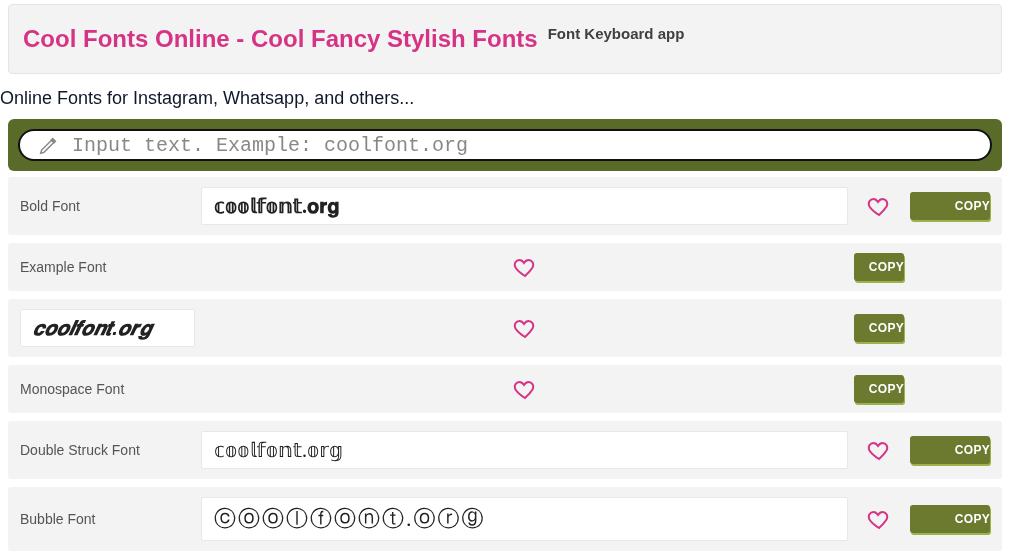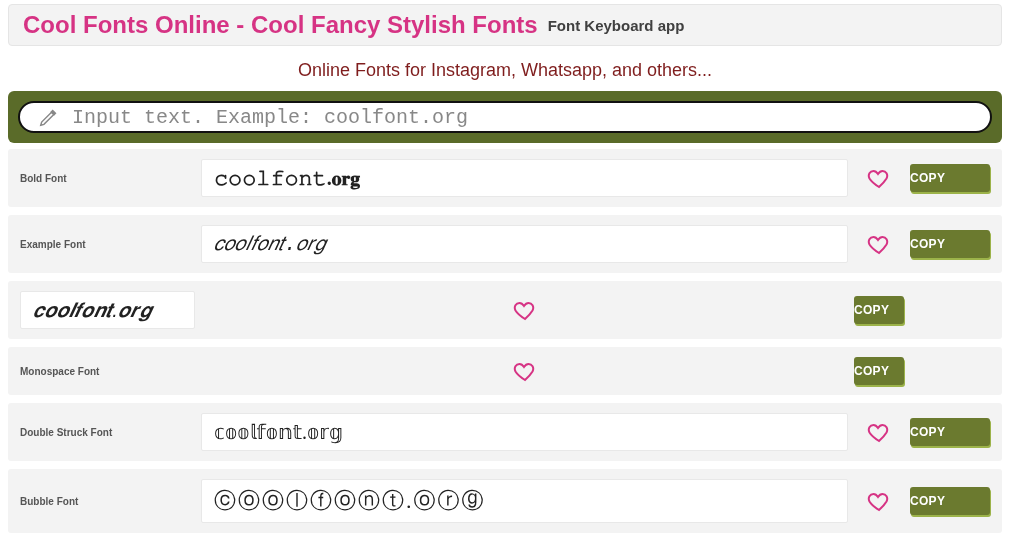--- a/index.html
+++ b/index.html
@@ -7,39 +7,39 @@
       font-family: -apple-system, BlinkMacSystemFont, "Segoe UI", Arial, sans-serif;
       background: #ffffff;
       width: 1010px;
       color: #444;
     }
     .header-bar {
       background: #f3f3f3;
       border: 1px solid #e5e5e5;
       border-radius: 4px;
       margin: 4px 8px 0 8px;
-      padding: 6px 14px;
-      display: flex;
-      align-items: center;
+      padding: 20px 14px;
+      display: flex;
+      align-items: flex-start;
       gap: 10px;
     }
     .title-main {
       color: #d63384;
       font-size: 24px;
       font-weight: 600;
     }
     .title-sub {
       color: #404040;
       font-size: 15px;
       font-weight: 600;
     }
     .tagline {
-      text-align: center;
+      text-align: left;
       font-size: 18px;
-      color: #7f1d1d;
+      color: #0f172a;
       padding: 14px 0 10px;
     }
     .input-wrap {
       background: #5a6b29;
       border-radius: 6px;
       margin: 0 8px 6px 8px;
       padding: 10px;
     }
     .input-inner {
       background: #fff;
@@ -76,40 +76,39 @@
       background: #f3f3f3;
       border-radius: 3px;
       margin-bottom: 8px;
       display: grid;
       grid-template-columns: 175px 1fr 50px 80px;
       align-items: center;
       padding: 10px 12px 10px 12px;
       gap: 6px;
     }
     .font-label {
-      font-size: 10px;
+      font-size: 14px;
       color: #555;
-      font-weight: bold;
     }
     .font-output {
       background: #fff;
       border: 1px solid #e8e8e8;
       border-radius: 2px;
       font-size: 20px;
       color: #222;
       padding: 6px 12px;
       min-height: 38px;
       display: flex;
       align-items: center;
       overflow: hidden;
       white-space: nowrap;
     }
     .f-bold { font-weight: 700; font-family: Georgia, 'Times New Roman', serif; }
     .f-italic { font-style: italic; font-family: 'Courier New', monospace; }
-    .f-bolditalic { font-weight: 400; font-style: italic; font-family: Arial, sans-serif; text-align: right; }
+    .f-bolditalic { font-weight: 700; font-style: italic; font-family: Arial, sans-serif; text-align: right; }
     .f-mono { font-family: 'Courier New', monospace; }
     .f-doublestruck { font-family: serif; }
     .f-bubble { font-family: serif; letter-spacing: 2px; font-size: 22px; }
     .heart-btn {
       display: flex;
       justify-content: center;
       align-items: center;
       cursor: pointer;
       background: none;
       border: none;
@@ -118,21 +117,21 @@
     .copy-btn {
       background: #6b7a2f;
       color: #fff;
       font-weight: 700;
       font-size: 12px;
       border: none;
       border-radius: 3px;
       padding: 7px 0;
       cursor: pointer;
       box-shadow: 1px 2px 0 #9cb34a;
-      text-align: left;
+      text-align: right;
       letter-spacing: 0.3px;
     }
   </style>
 </head>
 <body>
 
 <div class="header-bar">
   <span class="title-main">Cool Fonts Online - Cool Fancy Stylish Fonts</span>
   <a href="#" class="title-sub" style="text-decoration:none;">Font Keyboard app</a>
 </div>
@@ -146,31 +145,30 @@
       <path d="M14.5 6.5l2.5 2.5"></path>
       <path d="M16 5l3 3-1.5 1.5-3-3L16 5z" fill="#888"></path>
     </svg>
     <input class="main-input" type="text" placeholder="Input text. Example: coolfont.org" style="">
   </div>
 </div>
 
 <div class="font-list" id="font-list">
     <div class="font-row">
       <div class="font-label">Bold Font</div>
-      <div class="font-output f-bold">𝚌𝚘𝚘𝚕𝚏𝚘𝚗𝚝.𝐨𝐫𝐠</div>
+      <div class="font-output f-bold">𝕔𝕠𝕠𝕝𝕗𝕠𝕟𝕥.𝐨𝐫𝐠</div>
       <button class="heart-btn">
         <svg class="heart-icon" viewBox="0 0 24 24" fill="none" stroke="#d63384" stroke-width="2">
           <path d="M12 21s-7-4.35-9.5-8.5C.5 8.5 3 5 6.5 5c2 0 3.5 1.5 4.5 3 1-1.5 2.5-3 4.5-3C19 5 21.5 8.5 19.5 12.5 17 16.65 12 21 12 21z"></path>
         </svg>
       </button>
       <button class="copy-btn">COPY</button>
     </div>
     <div class="font-row">
       <div class="font-label">Example Font</div>
-      <div class="font-output f-italic">𝑐𝑜𝑜𝑙𝑓𝑜𝑛𝑡.𝑜𝑟𝑔</div>
       <button class="heart-btn">
         <svg class="heart-icon" viewBox="0 0 24 24" fill="none" stroke="#d63384" stroke-width="2">
           <path d="M12 21s-7-4.35-9.5-8.5C.5 8.5 3 5 6.5 5c2 0 3.5 1.5 4.5 3 1-1.5 2.5-3 4.5-3C19 5 21.5 8.5 19.5 12.5 17 16.65 12 21 12 21z"></path>
         </svg>
       </button>
       <button class="copy-btn">COPY</button>
     </div>
     <div class="font-row">
       <div class="font-output f-bolditalic">𝒄𝒐𝒐𝒍𝒇𝒐𝒏𝒕.𝒐𝒓𝒈</div>
       <button class="heart-btn">

